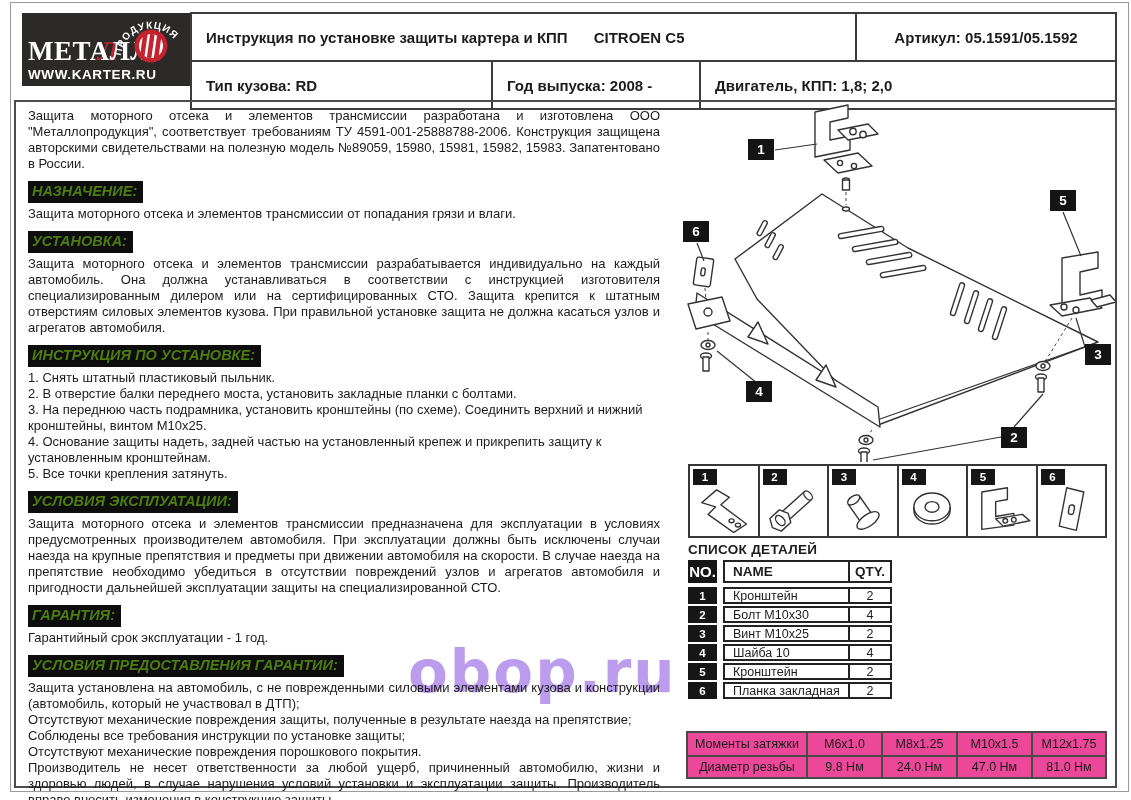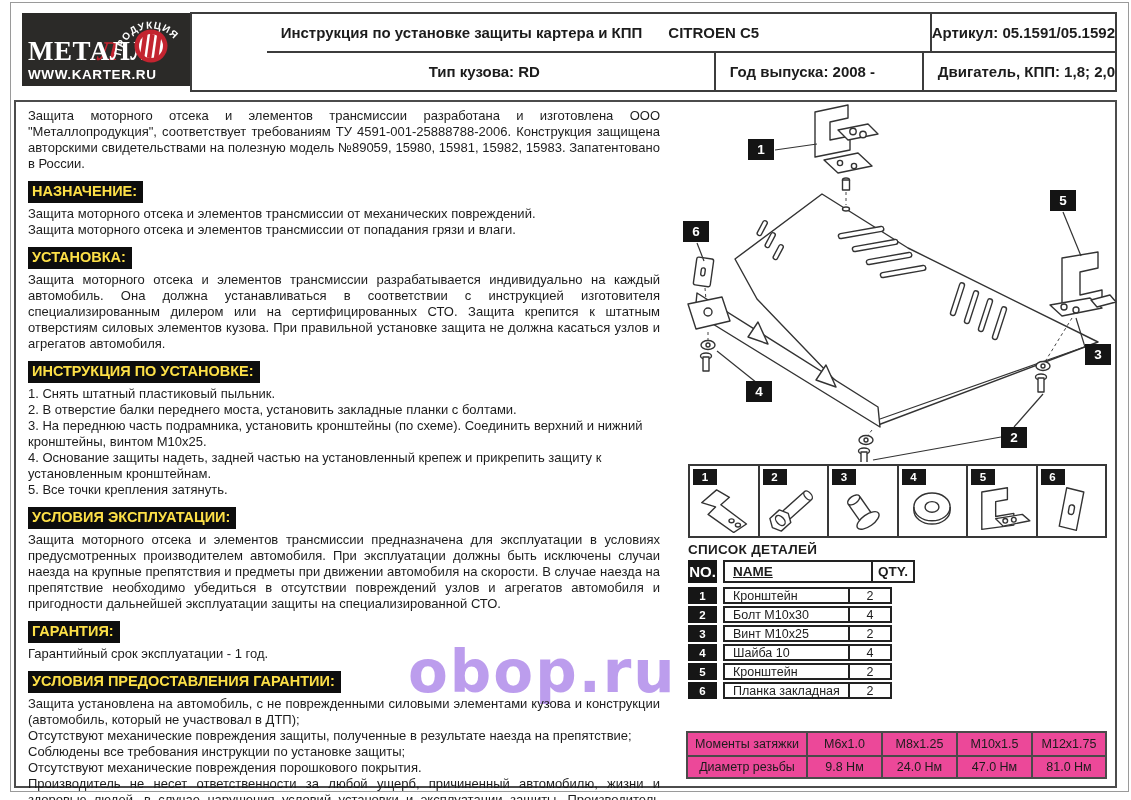--- a/index.html
+++ b/index.html
@@ -7,48 +7,48 @@
     width:1131px;height:800px;position:relative;background:#ffffff;
     font-family:"Liberation Sans", sans-serif;color:#1c1c1c;overflow:hidden;
     -webkit-font-smoothing:antialiased;
   }
   .abs{position:absolute;}
   
   .page-border{left:10px;top:2px;width:1117px;height:788px;border:1px solid #9a9a9a;}
   .content-box{left:14px;top:100px;width:1103px;height:688px;border:2px solid #4c4c4c;box-sizing:border-box;}
   
   .logo-box{left:22px;top:13px;width:168px;height:73px;background:#2b2a28;}
-  .hdr-box{left:190px;top:12px;width:927px;height:80px;border:2px solid #3c3c3c;box-sizing:border-box;display:flex;flex-direction:column;background:#fff;align-items:flex-end;}
+  .hdr-box{left:190px;top:12px;width:927px;height:98px;border:2px solid #3c3c3c;box-sizing:border-box;display:flex;flex-direction:column;background:#fff;}
   .hdr-row{display:flex;flex:1;}
   .hdr-row.first{border-bottom:2px solid #3c3c3c;}
   .hcell{display:flex;align-items:center;font-weight:bold;font-size:15px;box-sizing:border-box;padding-left:14px;white-space:nowrap;}
   .hcell.rb{border-right:2px solid #3c3c3c;}
   .hcell.center{justify-content:center;padding-left:0;}
   .title-model{margin-left:26px;}
   
   .doc-col{left:28px;top:108px;width:632px;font-size:13px;line-height:16px;}
   .sec{margin-top:9px;}
-  .sec-heading{display:inline-block;background:#0d0d0d;color:#fde047;font-weight:bold;font-size:14.5px;line-height:17px;padding:2px 6px 3px 4px;margin-bottom:3px;}
+  .sec-heading{display:inline-block;background:#0d0d0d;color:#4d7c0f;font-weight:bold;font-size:14.5px;line-height:17px;padding:2px 6px 3px 4px;margin-bottom:3px;font-style:italic;}
   .para{text-align:justify;}
   .line{text-align:left;}
   
   .watermark{left:408px;top:638px;font-family:"DejaVu Sans", sans-serif;font-size:58px;font-weight:bold;color:#6d28d9;opacity:.45;letter-spacing:2px;}
   
   .co{position:absolute;width:26px;height:21px;background:#141414;color:#fff;font-size:13.5px;font-weight:bold;display:flex;align-items:center;justify-content:center;}
   
   .strip{left:688px;top:464px;display:flex;border:2px solid #383838;background:#fff;}
   .strip .cell{width:67.5px;height:70px;border-left:2px solid #383838;position:relative;box-sizing:content-box;}
   .strip .cell:first-child{border-left:none;}
   .cell .tag{position:absolute;top:3px;left:3px;width:24px;height:16px;background:#161616;color:#fff;font-size:11.5px;font-weight:bold;display:flex;align-items:center;justify-content:center;}
   .cell svg{position:absolute;left:1px;top:17px;}
   
   .plist-title{left:688px;top:542px;font-size:13.5px;font-weight:bold;letter-spacing:.3px;}
   .plist-head{left:688px;top:560px;display:flex;align-items:stretch;height:23px;}
   .pnum-h{width:29px;background:#161616;color:#fff;font-weight:bold;font-size:15px;display:flex;align-items:center;justify-content:center;margin-right:6px;}
-  .pname-h{width:150px;border:2px solid #222;box-sizing:border-box;display:flex;align-items:center;padding-left:8px;font-weight:bold;font-size:13.5px;text-decoration:underline;}
+  .pname-h{width:127px;border:2px solid #222;box-sizing:border-box;display:flex;align-items:center;padding-left:8px;font-weight:bold;font-size:13.5px;}
   .pqty-h{width:44px;border:2px solid #222;box-sizing:border-box;margin-left:-2px;display:flex;align-items:center;justify-content:center;font-weight:bold;font-size:13.5px;}
   .plist-rows{left:688px;top:587px;}
   .plist-row{display:flex;margin-bottom:2px;height:17px;}
   .pnum{width:29px;background:#161616;color:#fff;font-weight:bold;font-size:11.5px;display:flex;align-items:center;justify-content:center;margin-right:6px;}
   .pname{width:127px;border:2px solid #222;box-sizing:border-box;display:flex;align-items:center;padding-left:8px;font-size:12.5px;}
   .pqty{width:44px;border:2px solid #222;box-sizing:border-box;margin-left:-2px;display:flex;align-items:center;justify-content:center;font-size:12.5px;}
   
   .tq{left:686px;top:731px;display:grid;grid-template-columns:118px 75px 75px 75px 74px;grid-auto-rows:22px;border:2px solid #4a4a4a;font-size:12.5px;background:#ec4899;}
   .tq>div{border-left:2px solid #4a4a4a;border-top:2px solid #4a4a4a;display:flex;align-items:center;justify-content:center;white-space:nowrap;}
   .tq>div:nth-child(-n+5){border-top:none;}
@@ -97,21 +97,20 @@
 
 <div class="abs content-box"></div>
 
 <div class="abs watermark">obop.ru</div>
 
 <div class="abs doc-col">
   <div class="para">Защита моторного отсека и элементов трансмиссии разработана и изготовлена ООО "Металлопродукция", соответствует требованиям ТУ 4591-001-25888788-2006. Конструкция защищена авторскими свидетельствами на полезную модель №89059, 15980, 15981, 15982, 15983. Запатентовано в России.</div>
 
   <div class="sec">
     <div class="sec-heading">НАЗНАЧЕНИЕ:</div>
-    <div class="line">Защита моторного отсека и элементов трансмиссии от механических повреждений.</div>
     <div class="line">Защита моторного отсека и элементов трансмиссии от попадания грязи и влаги.</div>
   </div>
 
   <div class="sec">
     <div class="sec-heading">УСТАНОВКА:</div>
     <div class="para">Защита моторного отсека и элементов трансмиссии разрабатывается индивидуально на каждый автомобиль. Она должна устанавливаться в соответствии с инструкцией изготовителя специализированным дилером или на сертифицированных СТО. Защита крепится к штатным отверстиям силовых элементов кузова. При правильной установке защита не должна касаться узлов и агрегатов автомобиля.</div>
   </div>
 
   <div class="sec">
     <div class="sec-heading">ИНСТРУКЦИЯ ПО УСТАНОВКЕ:</div>

